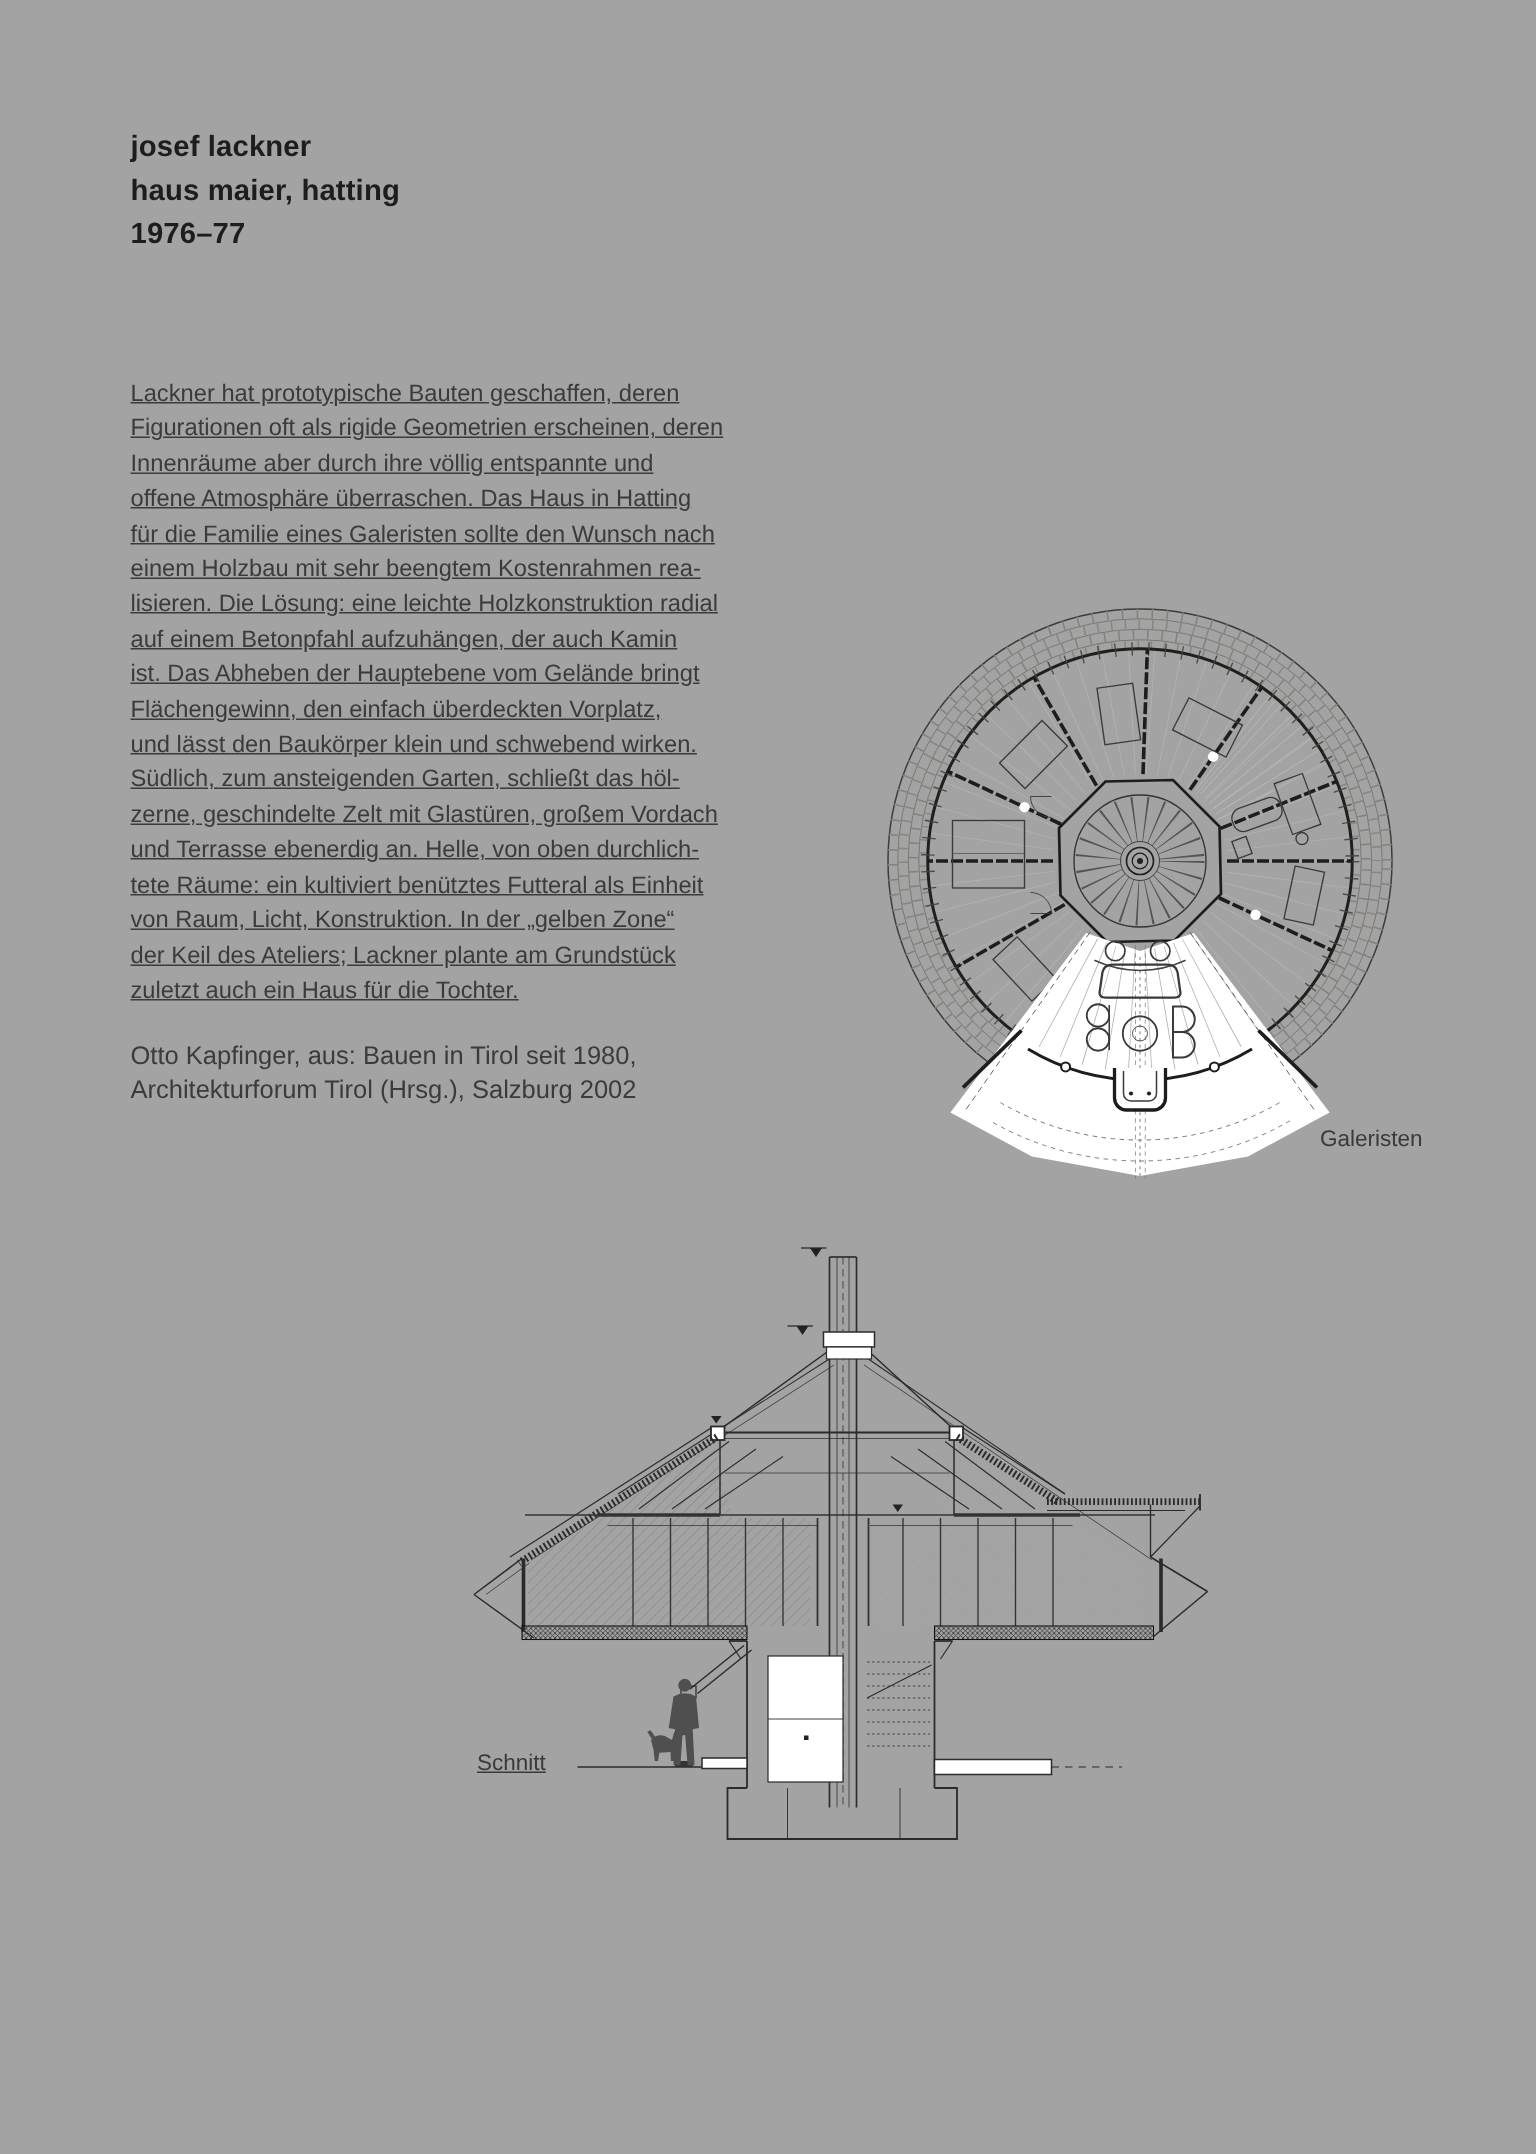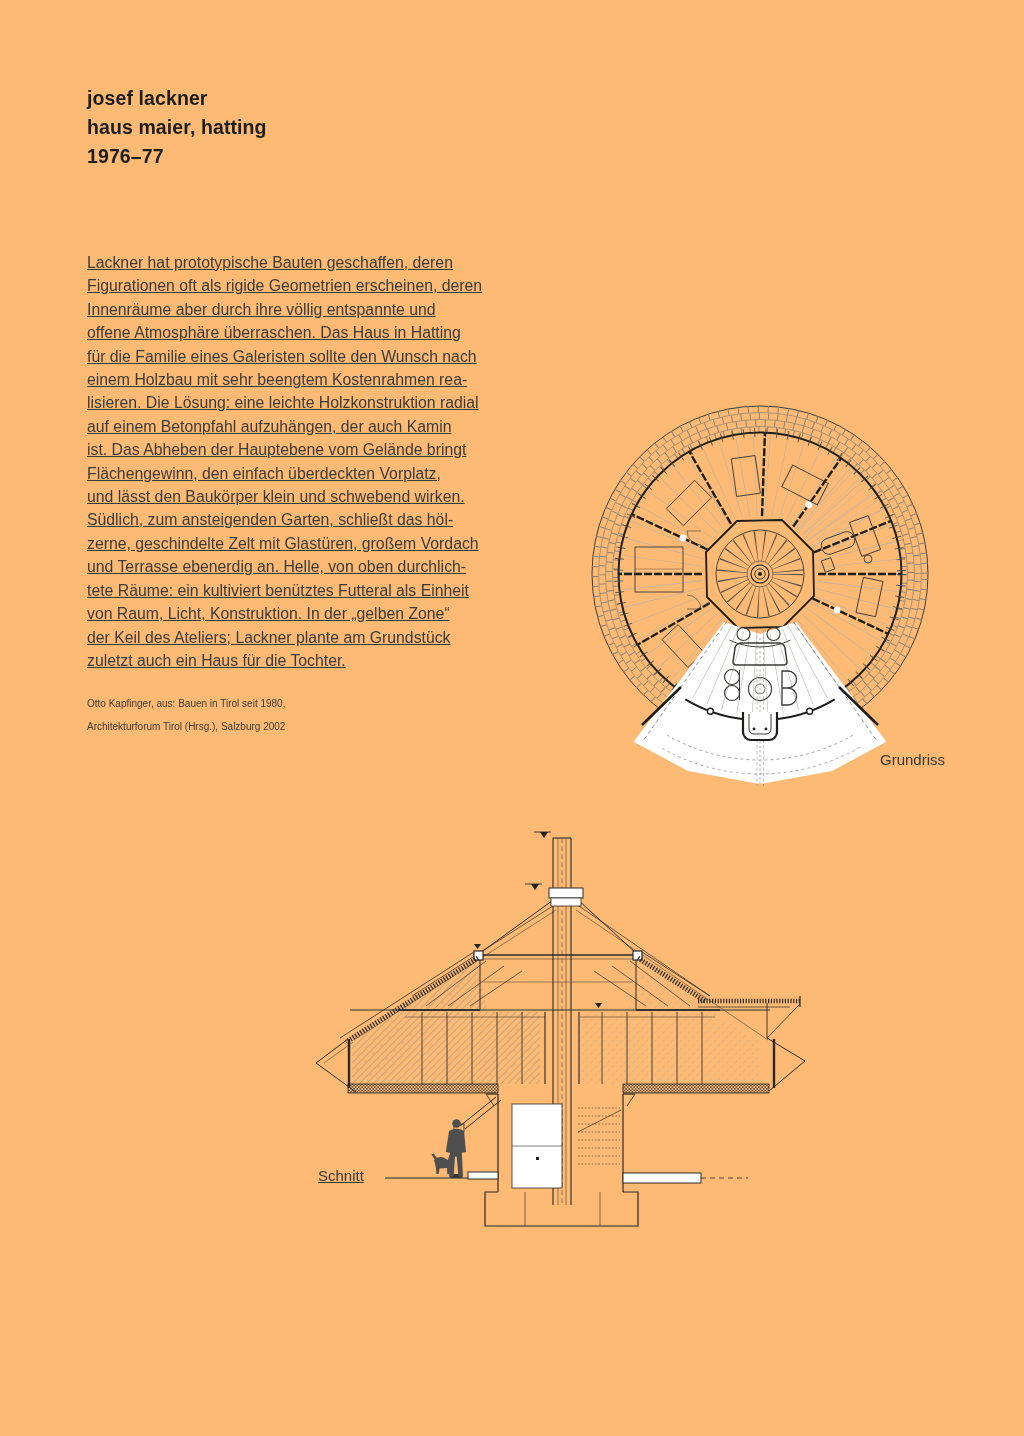--- a/index.html
+++ b/index.html
@@ -1,23 +1,23 @@
 <!DOCTYPE html>
 <html><head>
 <meta charset="utf-8">
 <style>
   html,body{margin:0;padding:0;background:#e8e8e8;}
-  .page{position:relative;width:1024px;height:1436px;background:#fdba74;overflow:hidden;
+  .page{position:relative;width:1024px;height:1436px;background:#a3a3a3;overflow:hidden;
         font-family:"Liberation Sans","DejaVu Sans",sans-serif;color:#2e2e2c;}
   .pre{white-space:pre-line;}
   .title{position:absolute;left:87px;top:84px;margin:0;font-size:19.5px;line-height:29px;
          font-weight:700;color:#1d1d1b;letter-spacing:0.1px;}
   .body{position:absolute;left:87px;top:251px;margin:0;font-size:15.8px;line-height:23.4px;
         color:#3b3b39;width:440px;text-decoration:underline;}
-  .credit{position:absolute;left:87px;top:692px;margin:0;font-size:10px;line-height:23.4px;
+  .credit{position:absolute;left:87px;top:692px;margin:0;font-size:17px;line-height:23.4px;
           color:#3b3b39;}
   figure{margin:0;padding:0;}
   .plan-figure{position:absolute;left:575px;top:393px;width:370px;height:398px;}
   .section-figure{position:absolute;left:290px;top:820px;width:530px;height:414px;}
   .caption{position:absolute;font-size:15px;color:#3a3a38;}
   .caption-plan{left:880px;top:751px;}
   .caption-section{left:318px;top:1167px;text-decoration:underline;}
   svg{display:block;}
 </style>
 </head>
@@ -153,21 +153,21 @@
 
       <g>
         <rect x="168" y="319" width="34" height="28" fill="#ffffff"></rect>
         <path d="M168,319 v20 a8,8 0 0 0 8,8 h18 a8,8 0 0 0 8,-8 v-20" fill="none" stroke="#1d1d1b" stroke-width="2.2"></path>
         <path d="M174,321 v15 a5,5 0 0 0 5,5 h12 a5,5 0 0 0 5,-5 v-15" fill="none" stroke="#3a3a38" stroke-width="1"></path>
         <circle cx="179" cy="336" r="1.4" fill="#222220"></circle>
         <circle cx="191" cy="336" r="1.4" fill="#222220"></circle>
       </g>
     </svg>
   </figure>
-  <div class="caption caption-plan">Grundriss</div>
+  <div class="caption caption-plan">Galeristen</div>
 
   <figure class="section-figure">
     <svg width="530" height="414" viewBox="0 0 530 414">
       <defs>
         <pattern id="ph1" width="5" height="5" patternUnits="userSpaceOnUse" patternTransform="rotate(45)">
           <line x1="0" y1="0" x2="0" y2="5" stroke="#8a8a88" stroke-width="0.9"></line>
         </pattern>
         <pattern id="ph2" width="6" height="6" patternUnits="userSpaceOnUse" patternTransform="rotate(45)">
           <line x1="0" y1="0" x2="0" y2="6" stroke="#a9a9a7" stroke-width="0.7" stroke-dasharray="2 2.2"></line>
         </pattern>

